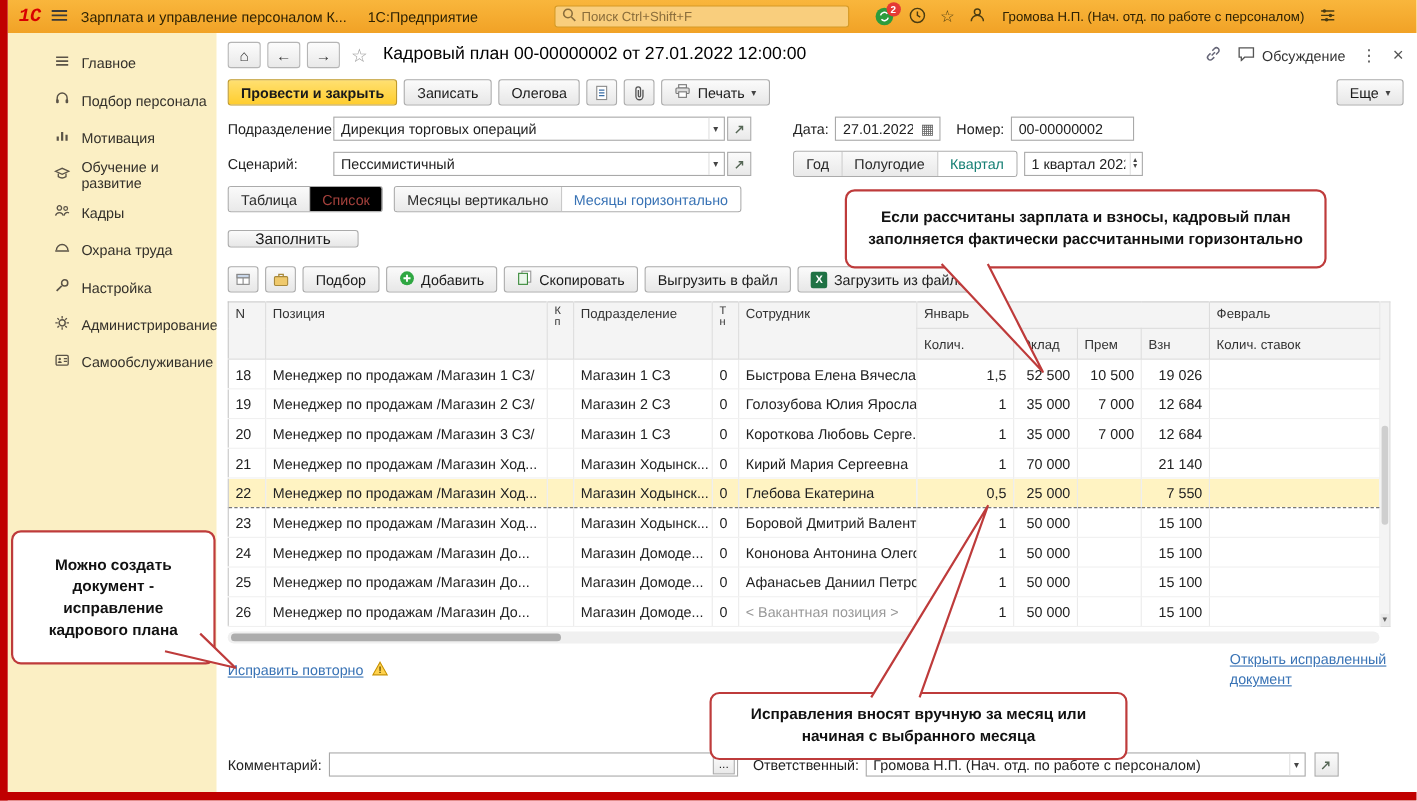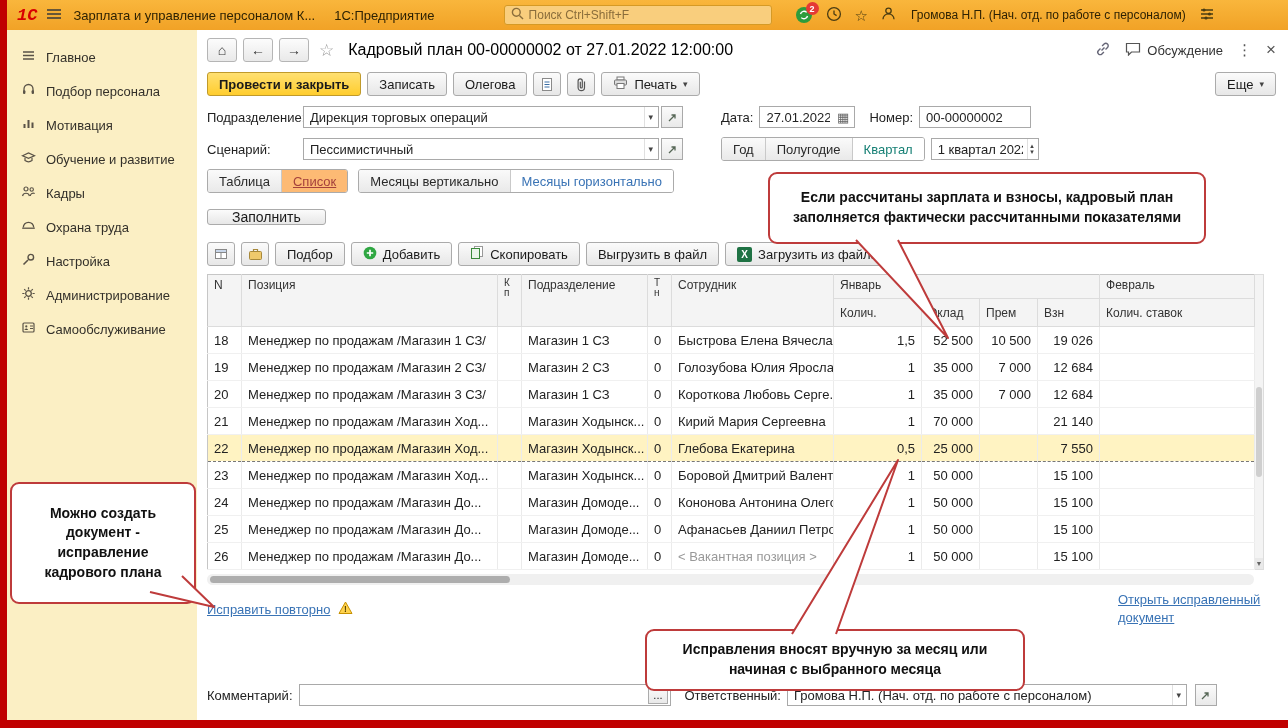--- a/index.html
+++ b/index.html
@@ -19,21 +19,21 @@
   .search input::placeholder{color:#8a6d3b;}
   .tbicons{margin-left:14px;display:flex;align-items:center;gap:13px;}
   .tbuser{font-size:12px;color:#2e2203;white-space:nowrap;margin-left:2px;}
   .badge-wrap{position:relative;display:inline-flex;}
   .badge{position:absolute;top:-4px;right:-6px;background:#E53935;color:#fff;font-size:9px;font-weight:bold;border-radius:7px;min-width:13px;height:13px;display:flex;align-items:center;justify-content:center;padding:0 2px;}
   .tb-glyph{font-size:15px;color:#4a3c12;line-height:1;}
 
   
   .main{position:absolute;left:7px;top:30px;right:0;bottom:8px;display:flex;z-index:1;}
   .sidebar{width:190px;background:#FBEFC4;padding-top:10px;flex-shrink:0;}
-  .side-item{height:34px;display:flex;align-items:center;gap:10px;padding:0 0 0 14px;color:#33302a;font-size:13px;cursor:default;}
+  .side-item{height:34px;display:flex;align-items:center;gap:10px;padding:0 0 0 14px;color:#33302a;font-size:13px;cursor:default;margin-left:28px;}
   .sicon{flex-shrink:0;}
   .content{flex:1;display:flex;flex-direction:column;background:#fff;padding:2px 12px 0 10px;min-width:0;}
 
   
   .doc-header{height:36px;display:flex;align-items:center;gap:6px;}
   .nav-btn{width:30px;height:24px;border:1px solid #b5b5b5;border-radius:3px;background:linear-gradient(#FCFCFC,#E9E9E9);display:inline-flex;align-items:center;justify-content:center;font-size:14px;color:#333;}
   .fav-star{font-size:17px;color:#9a9a9a;margin:0 4px;}
   .doc-title{font-size:16px;color:#000;margin-left:4px;white-space:nowrap;}
   .dh-right{margin-left:auto;display:flex;align-items:center;gap:14px;color:#444;}
   .discuss{display:flex;align-items:center;gap:6px;font-size:13px;color:#333;}
@@ -56,21 +56,21 @@
   .field .dd{padding:0 3px;border-left:1px solid #e0e0e0;height:100%;display:flex;align-items:center;}
   .obtn{width:22px;height:22px;border:1px solid #A9A9A9;background:linear-gradient(#FBFBFB,#E9E9E9);display:inline-flex;align-items:center;justify-content:center;margin-left:2px;}
   .w-dept{width:356px;justify-content:space-between;}
   .cal{font-size:13px;color:#666;padding:0 3px;}
   .spin{display:flex;flex-direction:column;justify-content:center;line-height:6px;padding:0 2px;border-left:1px solid #e0e0e0;height:100%;}
   .spin span{font-size:7px;color:#444;}
   .seg{display:flex;border:1px solid #ABABAB;border-radius:3px;overflow:hidden;height:24px;}
   .seg > div{padding:0 11px;display:flex;align-items:center;background:linear-gradient(#FAFAFA,#E9E9E9);border-left:1px solid #C9C9C9;font-size:13px;color:#2a2a2a;}
   .seg > div:first-child{border-left:none;}
   .seg .on-teal{background:#fff;color:#157F74;}
-  .seg .on-red{background:#fdba74;color:#A4413C;text-decoration:underline;}
+  .seg .on-red{background:#000000;color:#A4413C;}
   .seg .on-blue{background:#fff;color:#3973B5;}
   .fill-row{margin:2px 0 8px;height:30px;display:flex;align-items:center;}
   .btn-fill{height:16px;padding:0 24px;font-size:14px;}
 
   
   .grid-toolbar{height:28px;display:flex;align-items:center;gap:6px;margin-bottom:6px;}
   .xls{width:15px;height:15px;background:#1F7244;border-radius:2px;color:#fff;font-size:10px;font-weight:bold;display:inline-flex;align-items:center;justify-content:center;}
 
   
   .grid-area{display:flex;}
@@ -589,21 +589,21 @@
         <span class="obtn">
           <svg width="11" height="11" viewBox="0 0 11 11">
               <path d="M2 9L8 3M4.5 3H8v3.5" fill="none" stroke="#556655" stroke-width="1.3"></path>
             </svg>
         </span>
       </div>
     </div>
   </div>
 
   <div class="callout co-top">
-    <span>Если рассчитаны зарплата и взносы, кадровый план заполняется фактически рассчитанными показателями</span>
+    <span>Если рассчитаны зарплата и взносы, кадровый план заполняется фактически рассчитанными горизонтально</span>
   </div>
   <div class="callout co-left">
     <span>Можно создать документ - исправление кадрового плана</span>
   </div>
   <div class="callout co-bottom">
     <span>Исправления вносят вручную за месяц или начиная с выбранного месяца</span>
   </div>
   <svg class="tails" width="1288" height="728" viewBox="0 0 1288 728">
     <path d="M856,240 L948,338 L898,240" fill="#ffffff" stroke="#BE3B3B" stroke-width="2" stroke-linejoin="round"></path>
     <path d="M150,592 L214,607 L182,576" fill="#ffffff" stroke="#BE3B3B" stroke-width="2" stroke-linejoin="round"></path>

